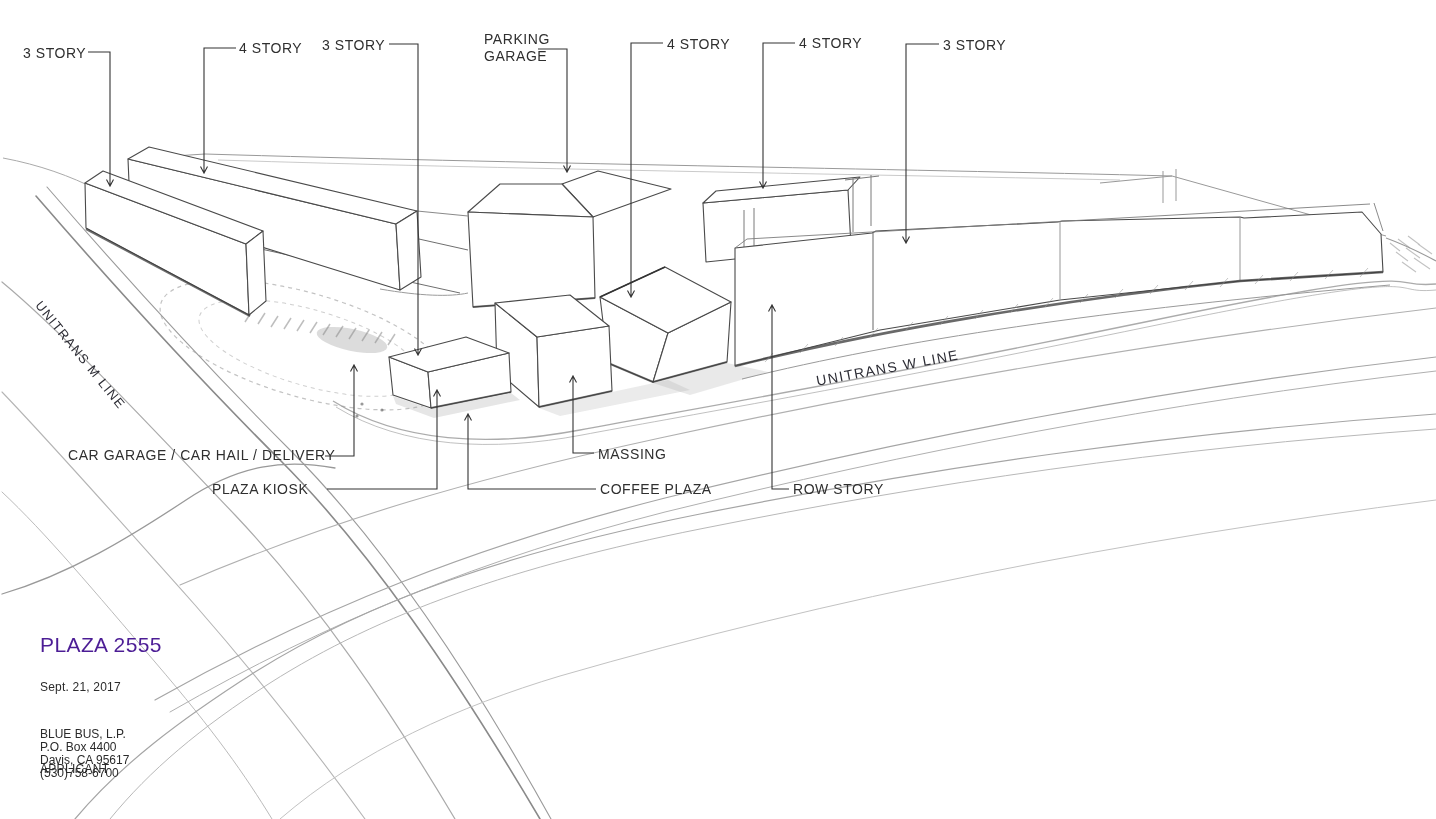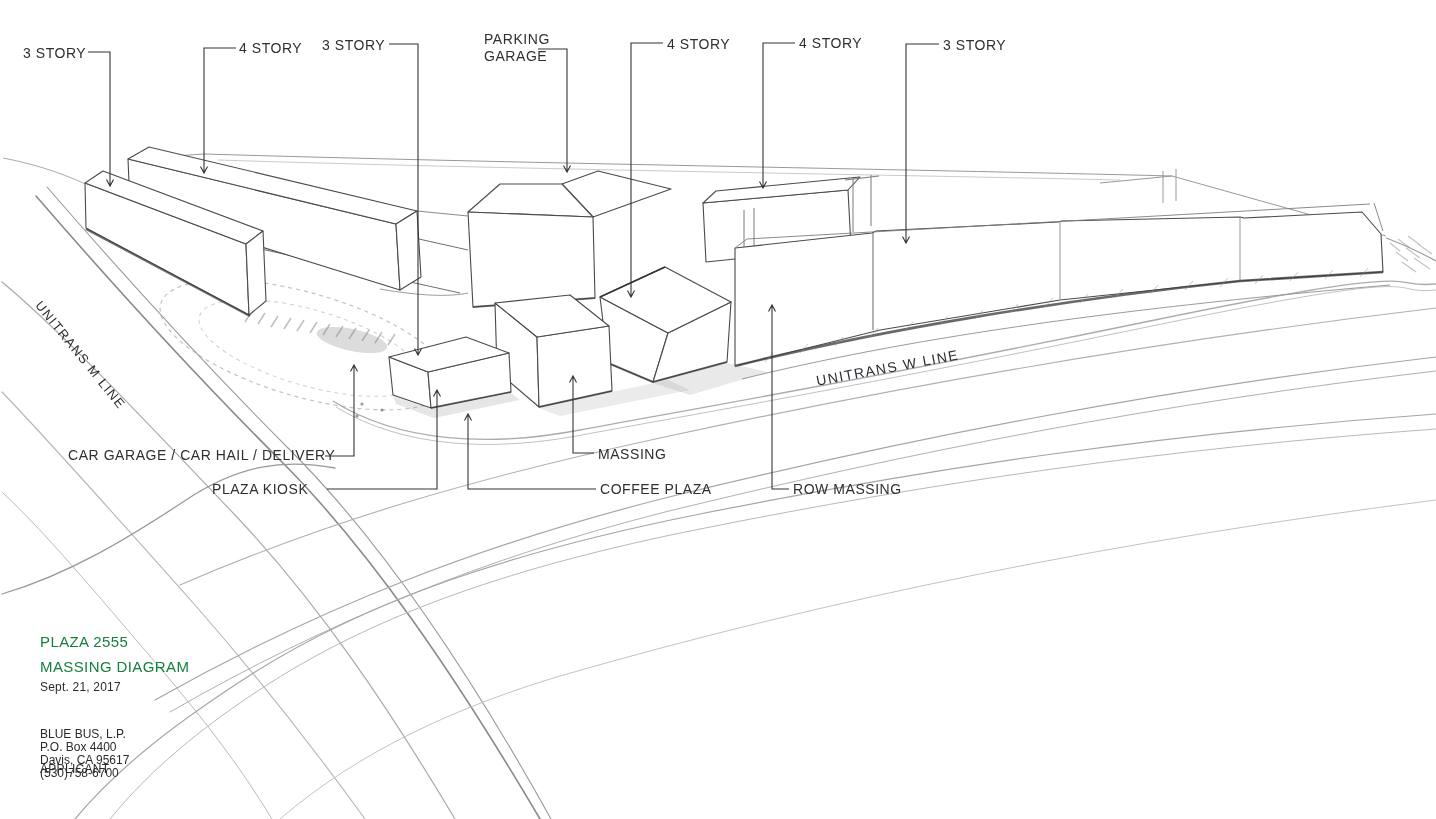--- a/index.html
+++ b/index.html
@@ -3,21 +3,21 @@
 <meta charset="utf-8">
 <style>
   html,body{margin:0;padding:0;background:#fff;}
   #stage{position:relative;width:1436px;height:819px;background:#ffffff;overflow:hidden;
          font-family:"Liberation Sans",sans-serif;}
   #sketch{position:absolute;left:0;top:0;}
   .lbl{position:absolute;font-size:14px;line-height:1.22;color:#2f2f2f;
        letter-spacing:.55px;white-space:pre-line;}
   .street-lbl{position:absolute;font-size:13px;color:#2d2d35;letter-spacing:1.4px;
        white-space:nowrap;transform-origin:left top;}
-  .title-main{position:absolute;font-size:15px;letter-spacing:.4px;color:#15803d;white-space:nowrap;}
+  .title-main{position:absolute;font-size:21px;letter-spacing:.4px;color:#4c1d95;white-space:nowrap;}
   .title-date{position:absolute;font-size:12px;color:#2b2b2b;letter-spacing:.2px;}
   .app-head{position:absolute;font-size:12px;color:#2b2b2b;letter-spacing:.3px;margin-top:45px;}
   .app-info{position:absolute;font-size:12px;line-height:13px;color:#2b2b2b;white-space:pre-line;}
 </style>
 </head>
 <body>
 
 <div id="stage">
 
 <svg id="sketch" width="1436" height="819" viewBox="0 0 1436 819">
@@ -170,27 +170,26 @@
   <div class="lbl" style="left:484px;top:31px">PARKING
 GARAGE</div>
   <div class="lbl" style="left:667px;top:36px">4 STORY</div>
   <div class="lbl" style="left:799px;top:35px">4 STORY</div>
   <div class="lbl" style="left:943px;top:37px">3 STORY</div>
 
   <div class="lbl" style="left:68px;top:447px">CAR GARAGE / CAR HAIL / DELIVERY</div>
   <div class="lbl" style="left:212px;top:481px">PLAZA KIOSK</div>
   <div class="lbl" style="left:598px;top:446px">MASSING</div>
   <div class="lbl" style="left:600px;top:481px">COFFEE PLAZA</div>
-  <div class="lbl" style="left:793px;top:481px">ROW MASSING</div>
+  <div class="lbl" style="left:793px;top:481px">ROW STORY</div>
 
   <div class="street-lbl" style="left:44px;top:298px;transform:rotate(51deg)">UNITRANS M LINE</div>
   <div class="street-lbl" style="left:815px;top:373px;transform:rotate(-10.5deg);font-size:14px">UNITRANS W LINE</div>
 
   <div class="title-main" style="left:40px;top:633px">PLAZA 2555</div>
-  <div class="title-main" style="left:40px;top:658px">MASSING DIAGRAM</div>
   <div class="title-date" style="left:40px;top:680px">Sept. 21, 2017</div>
   <div class="app-head" style="left:40px;top:717px">APPLICANT</div>
   <div class="app-info" style="left:40px;top:728px">BLUE BUS, L.P.
 P.O. Box 4400
 Davis, CA 95617
 (530)758-6700</div>
 
 </div>
 
 </body></html>

